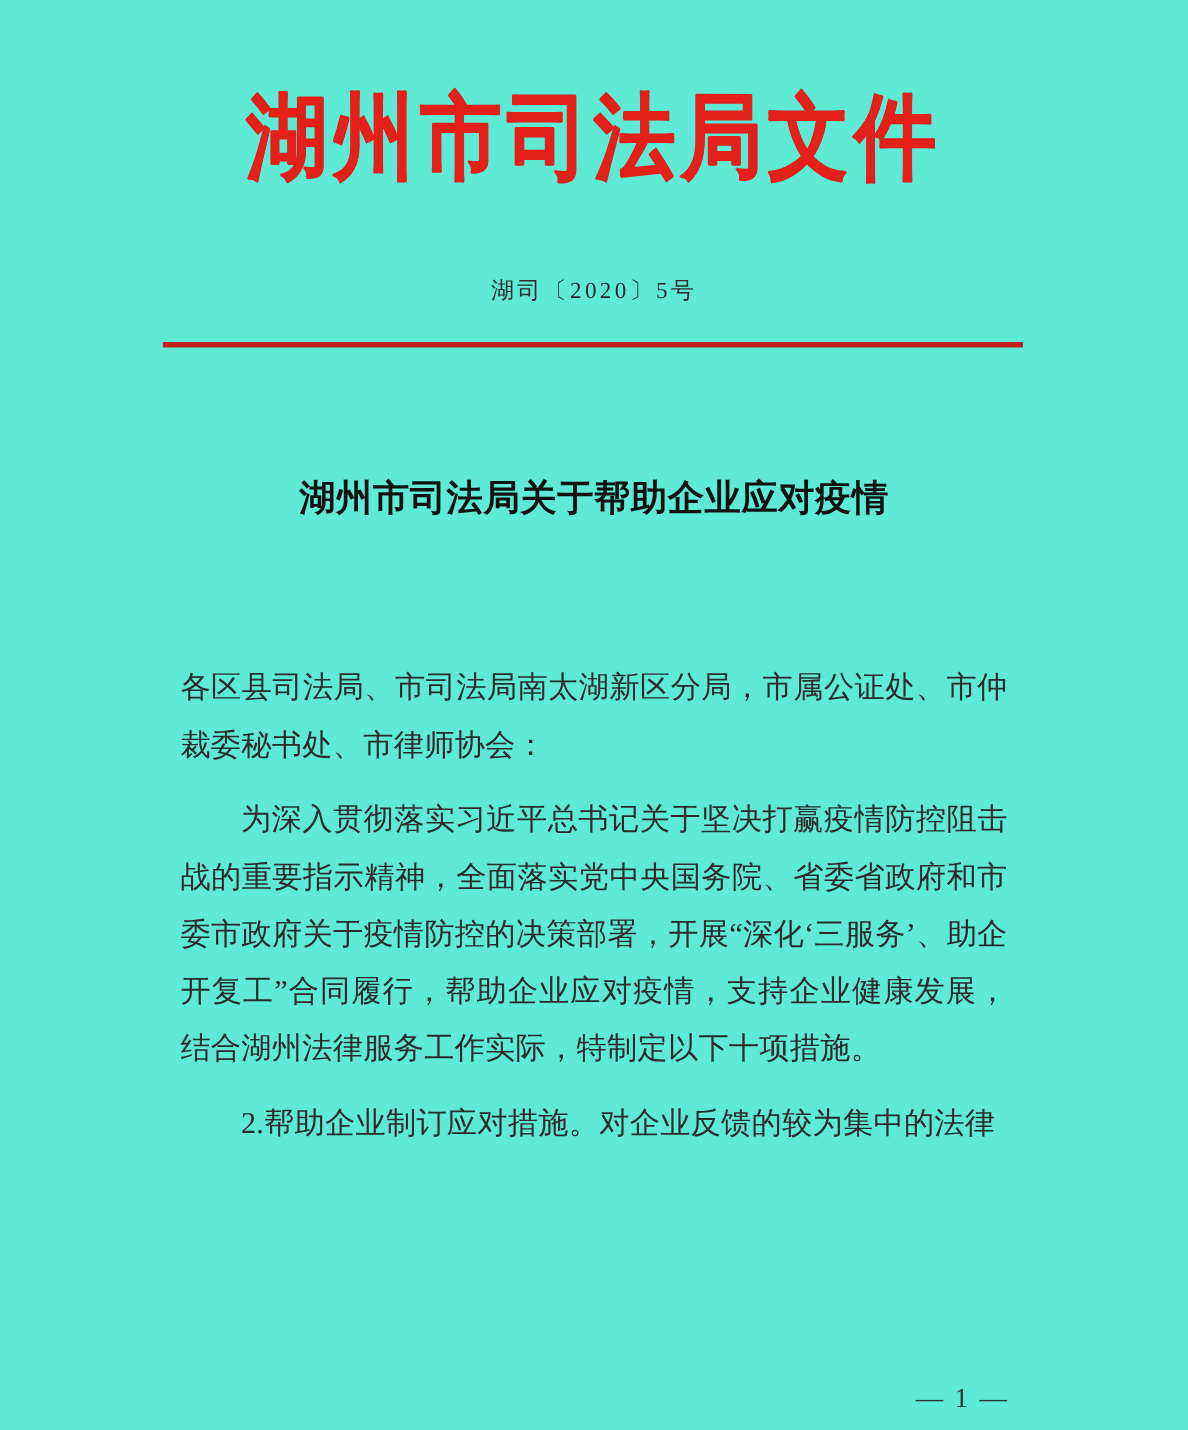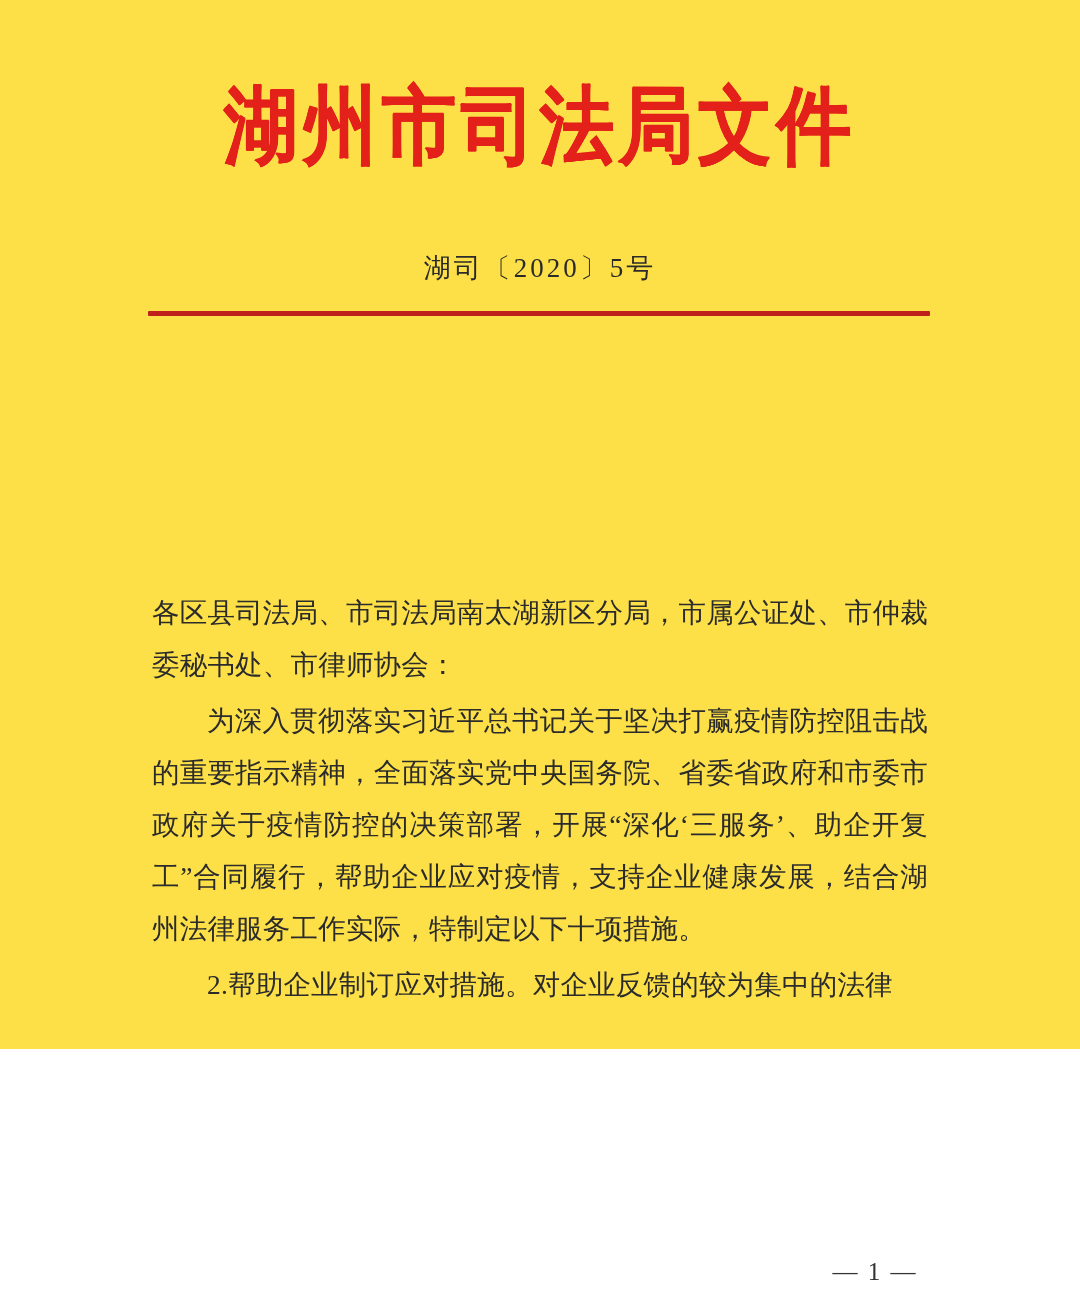--- a/index.html
+++ b/index.html
@@ -12,22 +12,22 @@
     height: 1300px;
     overflow: hidden;
     font-family: "Liberation Serif", "DejaVu Serif", serif;
     color: #1a1a1a;
     position: relative;
   }
 
   .page {
     position: relative;
     width: 1080px;
-    height: 1049px;
-    background: #fde047;
+    height: 1300px;
+    background: #5eead4;
   }
 
   
   .letterhead {
     position: absolute;
     left: 0;
     top: 84px;
     width: 1080px;
     text-align: center;
   }
@@ -49,21 +49,21 @@
     transform-origin: center top;
   }
 
   
   .doc-number {
     position: absolute;
     left: 0;
     top: 250px;
     width: 1080px;
     text-align: center;
-    font-size: 27px;
+    font-size: 21px;
     letter-spacing: 3px;
     color: #2a2a2a;
   }
 
   
   .red-rule {
     position: absolute;
     left: 148px;
     top: 311px;
     width: 782px;
@@ -97,21 +97,21 @@
     top: 583px;
     width: 784px;
     font-size: 27.5px;
     line-height: 52px;
     color: #2b2b2b;
     text-align: justify;
     text-justify: inter-character;
     letter-spacing: 0.2px;
   }
   .body-text p {
-    margin: 4px;
+    margin: 16px;
   }
   .body-text p.indent {
     text-indent: 2em;
   }
   .body-text p.truncated {
     max-height: 52px;
     overflow: hidden;
   }
 
   
@@ -135,20 +135,21 @@
 
   <div class="letterhead">
     <div class="letterhead-title">湖州市司法局文件</div>
   </div>
 
   <div class="doc-number">湖司〔2020〕5号</div>
 
   <div class="red-rule"></div>
 
   <div class="doc-title">
+    <span class="tline">湖州市司法局关于帮助企业应对疫情</span>
   </div>
 
   <div class="body-text">
     <p>各区县司法局、市司法局南太湖新区分局，市属公证处、市仲裁委秘书处、市律师协会：</p>
     <p class="indent">为深入贯彻落实习近平总书记关于坚决打赢疫情防控阻击战的重要指示精神，全面落实党中央国务院、省委省政府和市委市政府关于疫情防控的决策部署，开展“深化‘三服务’、助企开复工”合同履行，帮助企业应对疫情，支持企业健康发展，结合湖州法律服务工作实际，特制定以下十项措施。</p>
     <p class="indent truncated">2.帮助企业制订应对措施。对企业反馈的较为集中的法律</p>
   </div>
 
   <div class="page-number">— 1 —</div>
 

